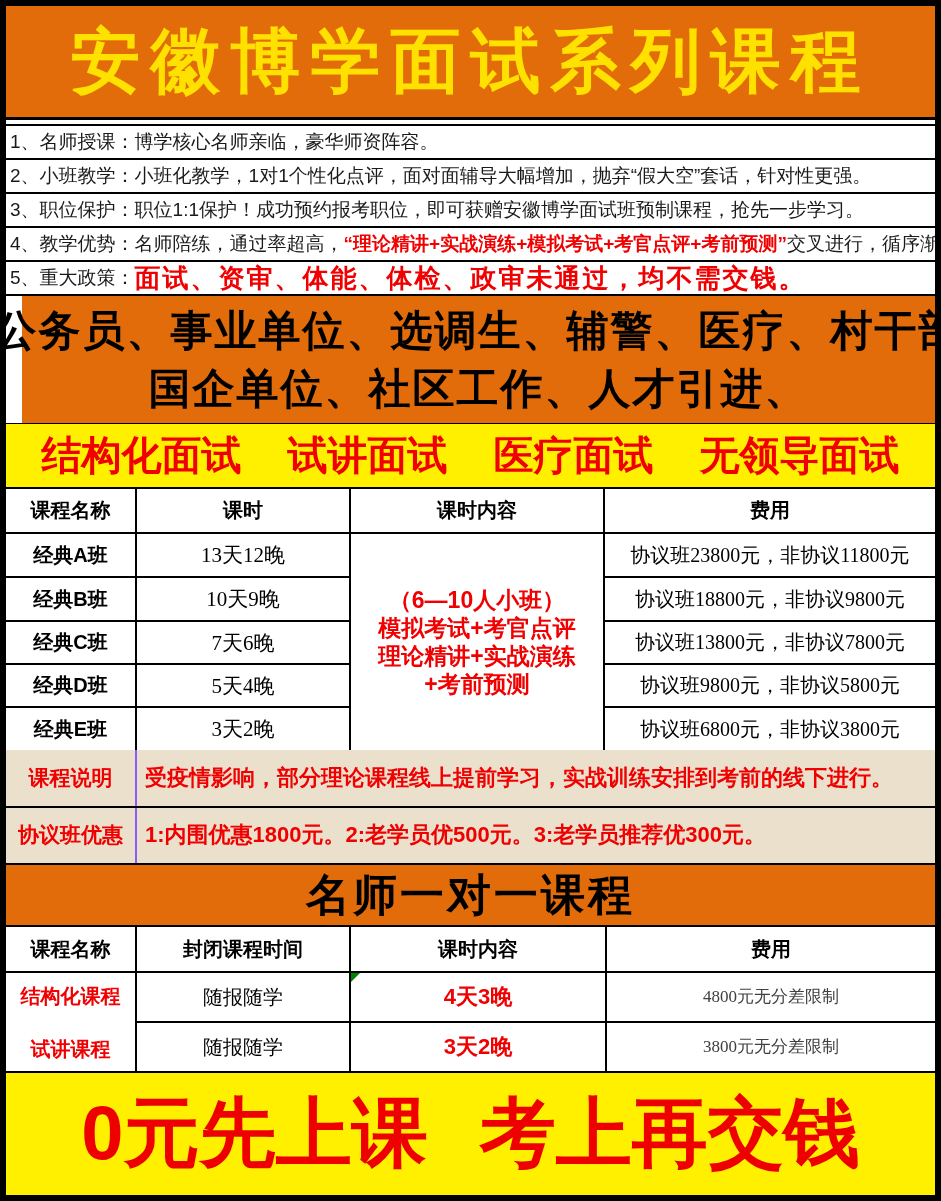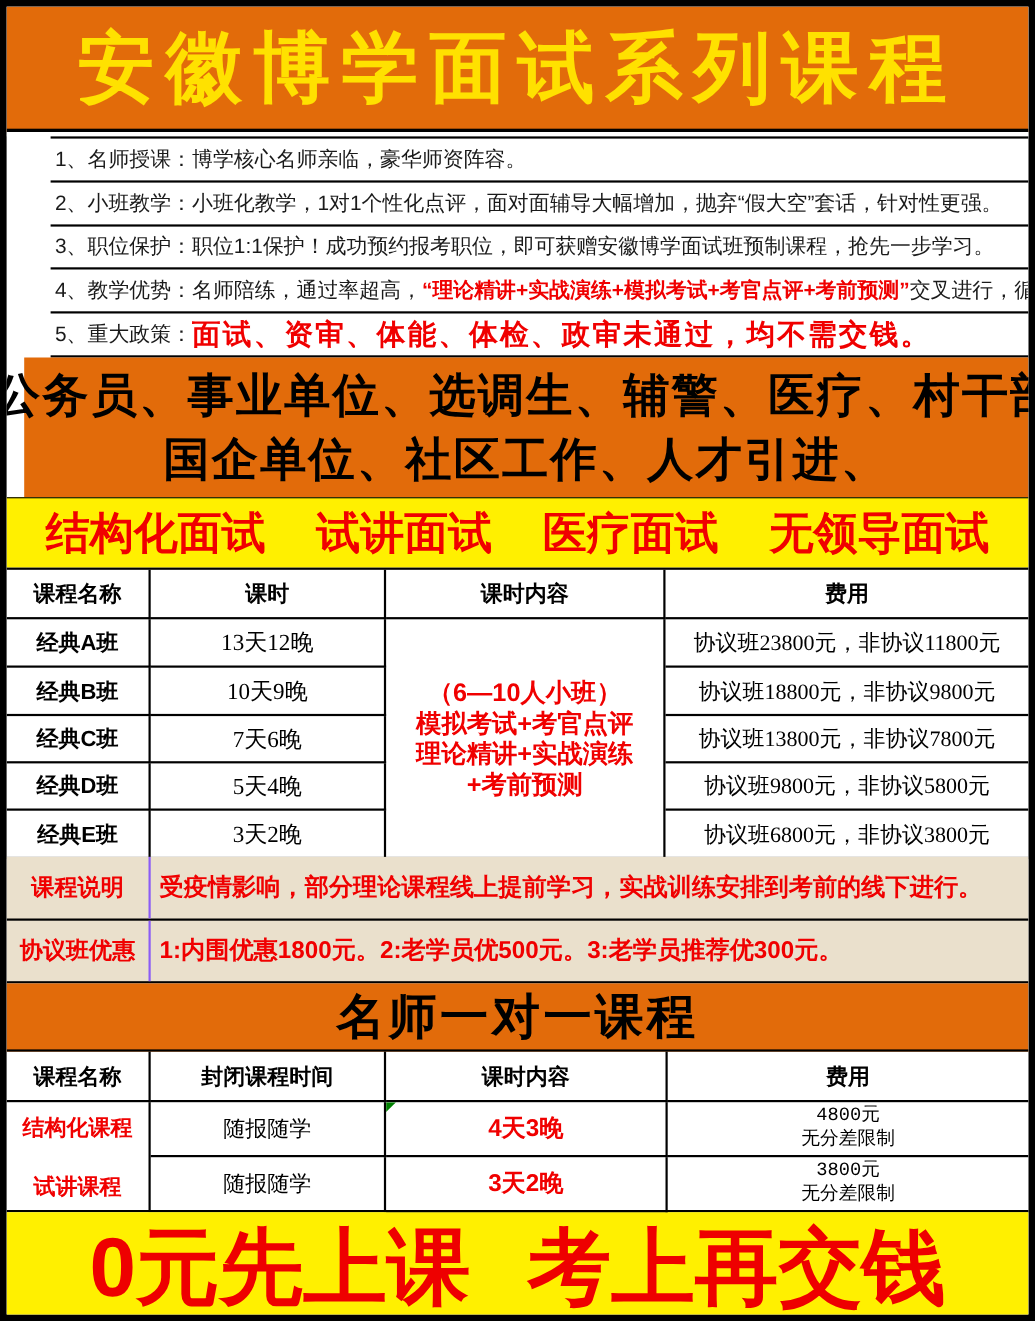--- a/index.html
+++ b/index.html
@@ -21,21 +21,21 @@
     display:flex; align-items:center; justify-content:center;
   }
   .header-banner .title{
     font-family:Liberation Serif, serif;
     font-size:70px; font-weight:bold; color:#FFE100;
     letter-spacing:10px; white-space:nowrap;
   }
   .gap-strip{ flex:none; height:4px; background:#fff; }
 
   
-  .features{ flex:none; height:201px; display:flex; flex-direction:column;padding-left:40px; }
+  .features{ flex:none; height:172px; display:flex; flex-direction:column; }
   .feature-row{
     flex:1; display:flex; align-items:center;
     border-bottom:2px solid #000; padding:0 4px;
     font-size:19px; color:#1a1a1a; white-space:nowrap; overflow:hidden;
   }
   .feature-row:first-child{ border-top:2px solid #000; }
   .feature-row .hl-red{ color:#F00000; font-weight:bold; }
   .feature-row .hl-red-big{
     color:#F00000; font-weight:bold; font-size:26px; letter-spacing:2px;
     font-family:"DejaVu Serif", serif;
@@ -112,22 +112,22 @@
   .t2-names{
     grid-column:1; grid-row:2 / 4;
     border-right:2px solid #000;
     display:flex; flex-direction:column; align-items:center; justify-content:space-between;
     padding:10px 0;
     color:#F00000; font-weight:bold; font-size:20px; white-space:nowrap;
   }
   .schedule{ font-family:"Liberation Serif", serif; font-size:20px; color:#000; }
   .duration-red{ color:#F00000; font-weight:bold; font-size:22px; position:relative; }
   .fee2{
-    font-family:Liberation Mono, monospace; font-size:17px; line-height:22px; color:#000000;
-    flex-direction:column; white-space:nowrap;
+    font-family:Liberation Serif, serif; font-size:17px; line-height:22px; color:#404040;
+    white-space:nowrap;
   }
   .comment-marker{
     position:absolute; left:0; top:0; width:0; height:0;
     border-top:9px solid #008000; border-right:9px solid transparent;
   }
   .cell.rel{ position:relative; }
 
   
   .footer-banner{
     flex:1; background:#FFF000;

